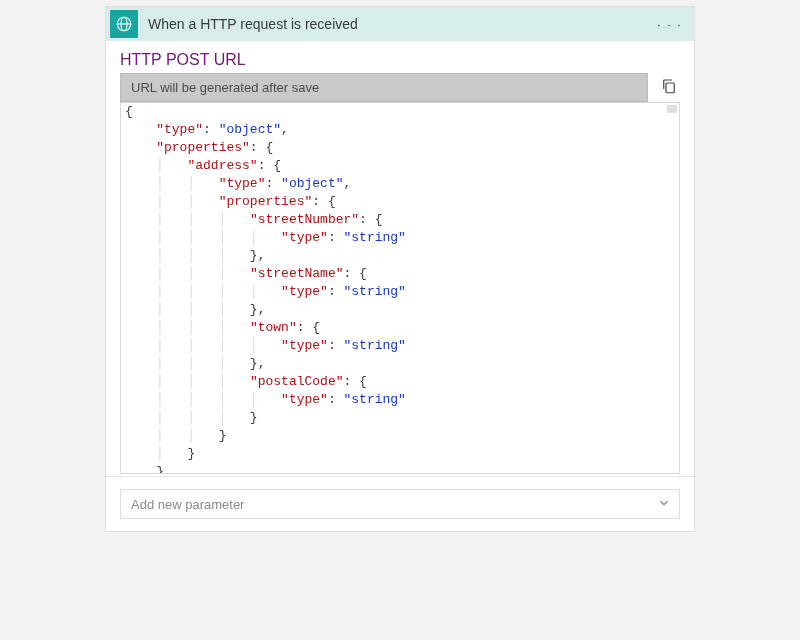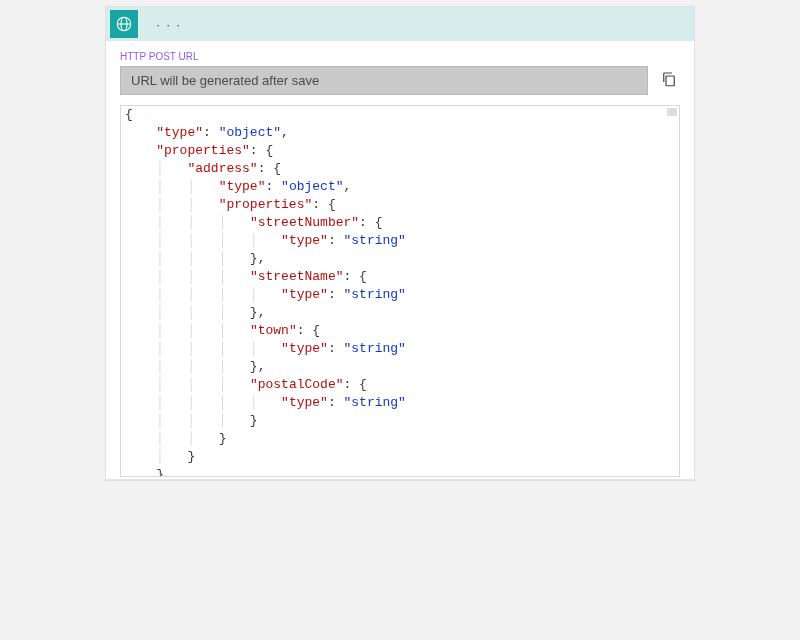--- a/index.html
+++ b/index.html
@@ -42,30 +42,29 @@
   .card-header-menu {
     padding: 0 8px;
     color: #3a3a3a;
     letter-spacing: 1px;
     cursor: pointer;
   }
   .card-body {
     padding: 10px 14px 0 14px;
   }
   .field-label {
-    font-size: 10px;
-    color: #8b5cf6;
+    font-size: 16px;
+    color: #701a75;
     margin-bottom: 4px;
     display: block;
   }
   .url-row {
     display: flex;
     align-items: center;
     gap: 10px;
-    margin-bottom: 10px;
   }
   .url-box {
     flex: 1;
     background: #c9c9c9;
     color: #4b4b4b;
     padding: 6px 10px;
     font-size: 13px;
     border: 1px solid #b9b9b9;
   }
   .copy-btn {
@@ -130,20 +129,21 @@
 <div class="card">
 
   <div class="card-header">
     <div class="card-header-icon">
       <svg width="18" height="18" viewBox="0 0 24 24" fill="none" stroke="#fff" stroke-width="1.5">
         <circle cx="12" cy="12" r="9"></circle>
         <ellipse cx="12" cy="12" rx="4" ry="9"></ellipse>
         <line x1="3" y1="12" x2="21" y2="12"></line>
       </svg>
     </div>
+    <div class="card-header-title">When a HTTP request is received</div>
     <div class="card-header-menu">· · ·</div>
   </div>
 
   <div class="card-body">
 
     <span class="field-label">HTTP POST URL</span>
     <div class="url-row">
       <div class="url-box">URL will be generated after save</div>
       <div class="copy-btn">
         <svg width="18" height="18" viewBox="0 0 24 24" fill="none" stroke="#444" stroke-width="1.6">
@@ -175,15 +175,24 @@
     <span class="guide">│</span>   <span class="guide">│</span>   <span class="guide">│</span>   }
     <span class="guide">│</span>   <span class="guide">│</span>   }
     <span class="guide">│</span>   }
     }
 }</pre>
     </div>
 
 
     <div class="divider"></div>
 
+    <div class="param-row">
+      <span>Add new parameter</span>
+      <span class="spacer"></span>
+      <span class="chev">
+        <svg width="14" height="14" viewBox="0 0 24 24" fill="none" stroke="#888" stroke-width="2">
+          <polyline points="6 9 12 15 18 9"></polyline>
+        </svg>
+      </span>
+    </div>
 
   </div>
 </div>
 
 </body></html>

